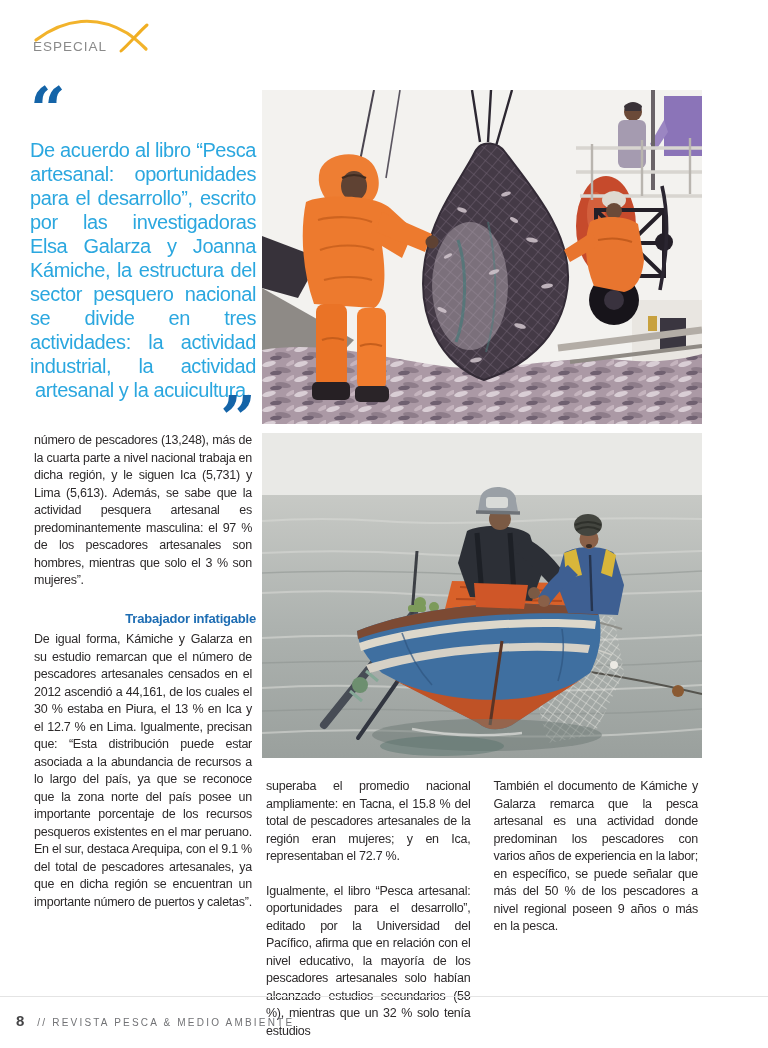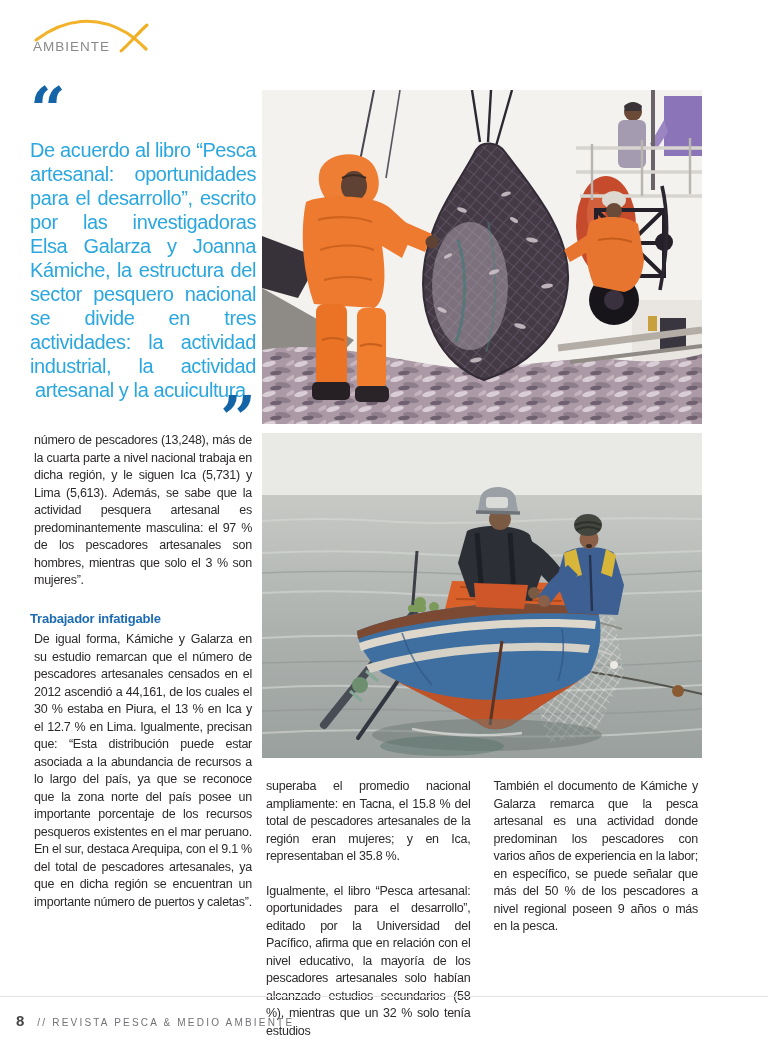--- a/index.html
+++ b/index.html
@@ -27,21 +27,21 @@
     font-size:20px;line-height:24px;letter-spacing:-0.4px;
     color:#2ba7df;text-align:justify;text-align-last:center;
   }
   
   .body-text{font-size:12.5px;line-height:17.5px;letter-spacing:-0.25px;
     color:#2d2a2b;text-align:justify;}
   .body-text p{margin:4px;}
   .left-text{position:absolute;left:30px;top:428px;width:226px;}
   .left-text h3{
     margin:20px 0 4px 0;font-size:13px;color:#1e6db3;font-weight:bold;
-    letter-spacing:-0.2px;text-align:left;
+    letter-spacing:-0.2px;text-align:right;
   }
   .left-text .para3{margin-top:18px;}
   .bottom-cols{position:absolute;left:262px;top:774px;width:440px;display:flex;gap:15px;}
   .bcol{flex:1;}
   .bcol p + p{margin-top:17px;}
   
   .photo{position:absolute;left:262px;width:440px;overflow:hidden;background:#f3f2ef;}
   .photo1{top:90px;height:334px;}
   .photo2{top:433px;height:325px;}
   .photo svg{display:block;}
@@ -54,21 +54,21 @@
 </head>
 <body>
 
 <div class="page">
 
   <div class="logo">
     <svg class="logo-swoosh" width="126" height="44" viewBox="0 0 126 44">
       <path d="M3 28 C 32 6, 64 3, 94 21 C 100 25, 106 30, 113 37" fill="none" stroke="#f2b32b" stroke-width="3.2" stroke-linecap="round"></path>
       <path d="M88 39 C 97 31, 106 20, 114 13" fill="none" stroke="#f0ae22" stroke-width="3" stroke-linecap="round"></path>
     </svg>
-    <span class="logo-label">AMBIENTE</span>
+    <span class="logo-label">ESPECIAL</span>
   </div>
 
   <div class="quote-block">
     <span class="q-mark q-open">“</span>
     <p class="q-text">De acuerdo al libro “Pesca artesanal: oportunidades para el desarrollo”, escrito por las investigadoras Elsa Galarza y Joanna Kámiche, la estructura del sector pesquero nacional se divide en tres actividades: la actividad industrial, la actividad artesanal y la acuicultura.</p>
     <span class="q-mark q-close">”</span>
   </div>
 
   <div class="left-text body-text">
     <p>número de pescadores (13,248), más de la cuarta parte a nivel nacional trabaja en dicha región, y le siguen Ica (5,731) y Lima (5,613). Además, se sabe que la actividad pesquera artesanal es predominantemente masculina: el 97 % de los pescadores artesanales son hombres, mientras que solo el 3 % son mujeres”.</p>
@@ -267,21 +267,21 @@
       </g>
 
       <ellipse cx="225" cy="302" rx="115" ry="16" fill="#6b7874" opacity="0.5"></ellipse>
       <ellipse cx="180" cy="313" rx="62" ry="10" fill="#57716a" opacity="0.45"></ellipse>
       <path d="M150 296 Q200 306 260 300" stroke="#e2e3df" stroke-width="2.4" fill="none" opacity="0.7"></path>
     </svg>
   </div>
 
   <div class="bottom-cols body-text">
     <div class="bcol">
-      <p>superaba el promedio nacional ampliamente: en Tacna, el 15.8 % del total de pescadores artesanales de la región eran mujeres; y en Ica, representaban el 35.8 %.</p>
+      <p>superaba el promedio nacional ampliamente: en Tacna, el 15.8 % del total de pescadores artesanales de la región eran mujeres; y en Ica, representaban el 72.7 %.</p>
       <p>Igualmente, el libro “Pesca artesanal: oportunidades para el desarrollo”, editado por la Universidad del Pacífico, afirma que en relación con el nivel educativo, la mayoría de los pescadores artesanales solo habían alcanzado estudios secundarios (58 %), mientras que un 32 % solo tenía estudios</p>
     </div>
     <div class="bcol">
       <p>También el documento de Kámiche y Galarza remarca que la pesca artesanal es una actividad donde predominan los pescadores con varios años de experiencia en la labor; en específico, se puede señalar que más del 50 % de los pescadores a nivel regional poseen 9 años o más en la pesca.</p>
     </div>
   </div>
 
   <div class="footer-line"></div>
   <div class="footer">
     <span class="page-num">8</span>

